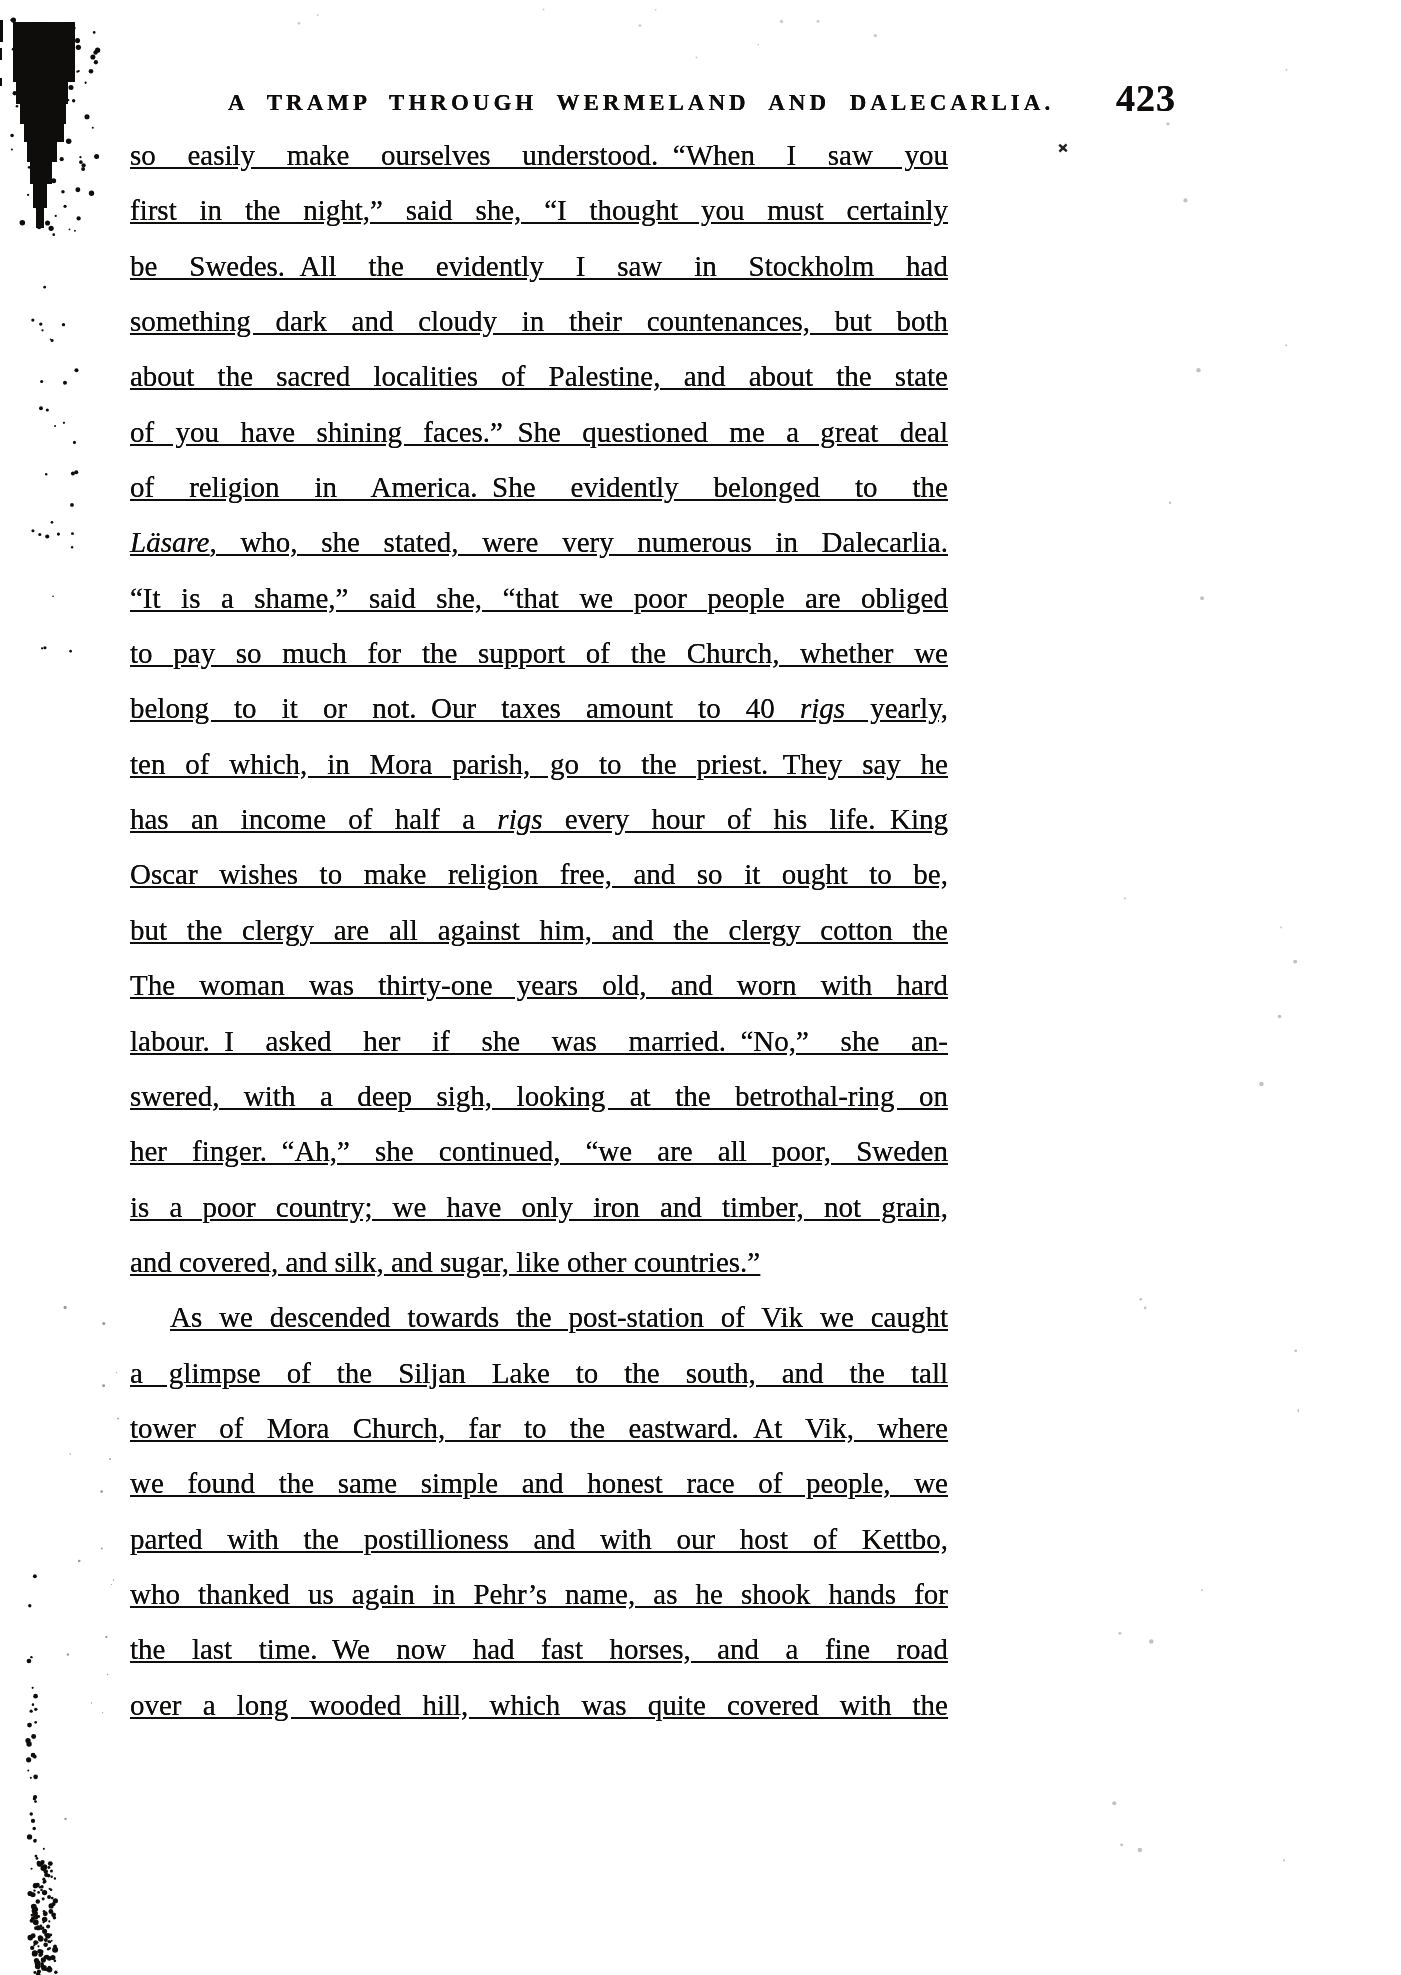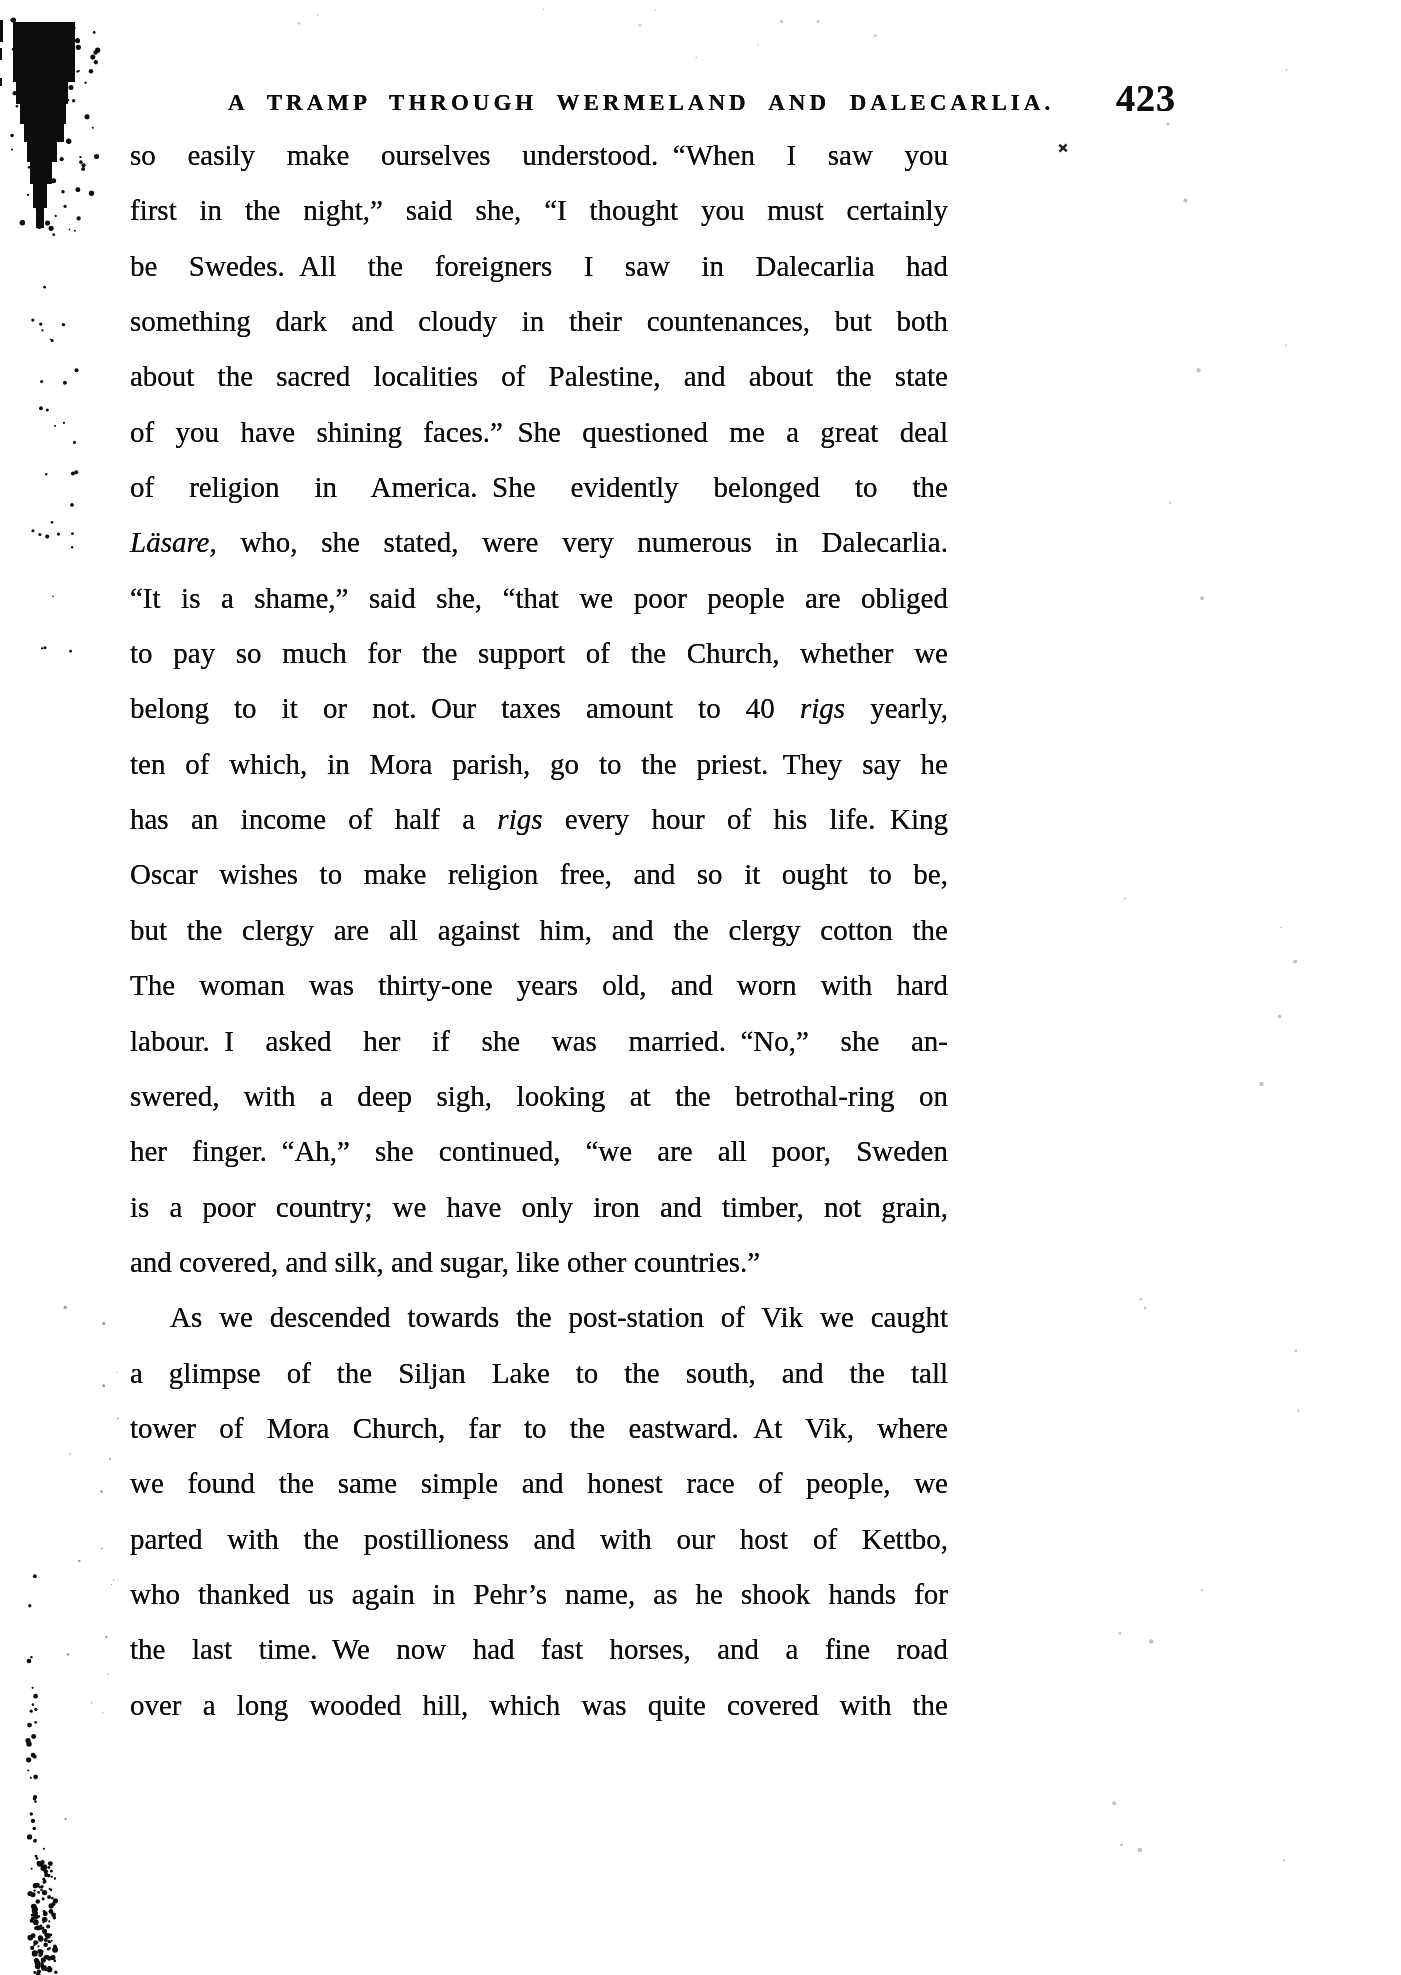--- a/index.html
+++ b/index.html
@@ -26,20 +26,21 @@
   }
   .body-text {
     position:absolute; left:130px; top:128px; width:818px;
     font-size:29px;
   }
   .line {
     height:55.35px; line-height:55.35px;
     text-align:justify; text-align-last:justify;
     white-space:nowrap;
     text-shadow:0 0 0.6px currentColor;
+    text-decoration:underline;
   }
   .line.nojust { text-align-last:left; }
   .line.indent { text-indent:40px; }
   .it { font-style:italic; }
 </style>
 </head>
 <body>
 
 <div class="page">
   <svg id="artifacts" class="artifacts" width="1401" height="1975">
@@ -395,21 +396,21 @@
       </g>
     </svg>
 
   <div class="running-title">A TRAMP THROUGH WERMELAND AND DALECARLIA.</div>
 
   <div class="page-number">423</div>
 
   <div id="body-text" class="body-text">
       <div class="line"><span>so easily make ourselves understood. “When I saw you</span></div>
       <div class="line"><span>first in the night,” said she, “I thought you must certainly</span></div>
-      <div class="line"><span>be Swedes. All the foreigners I saw in Dalecarlia had</span></div>
+      <div class="line"><span>be Swedes. All the evidently I saw in Stockholm had</span></div>
       <div class="line"><span>something dark and cloudy in their countenances, but both</span></div>
       <div class="line"><span>about the sacred localities of Palestine, and about the state</span></div>
       <div class="line"><span>of you have shining faces.” She questioned me a great deal</span></div>
       <div class="line"><span>of religion in America. She evidently belonged to the</span></div>
       <div class="line"><span class="it">Läsare</span><span>, who, she stated, were very numerous in Dalecarlia.</span></div>
       <div class="line"><span>“It is a shame,” said she, “that we poor people are obliged</span></div>
       <div class="line"><span>to pay so much for the support of the Church, whether we</span></div>
       <div class="line"><span>belong to it or not. Our taxes amount to 40 </span><span class="it">rigs</span><span> yearly,</span></div>
       <div class="line"><span>ten of which, in Mora parish, go to the priest. They say he</span></div>
       <div class="line"><span>has an income of half a </span><span class="it">rigs</span><span> every hour of his life. King</span></div>

